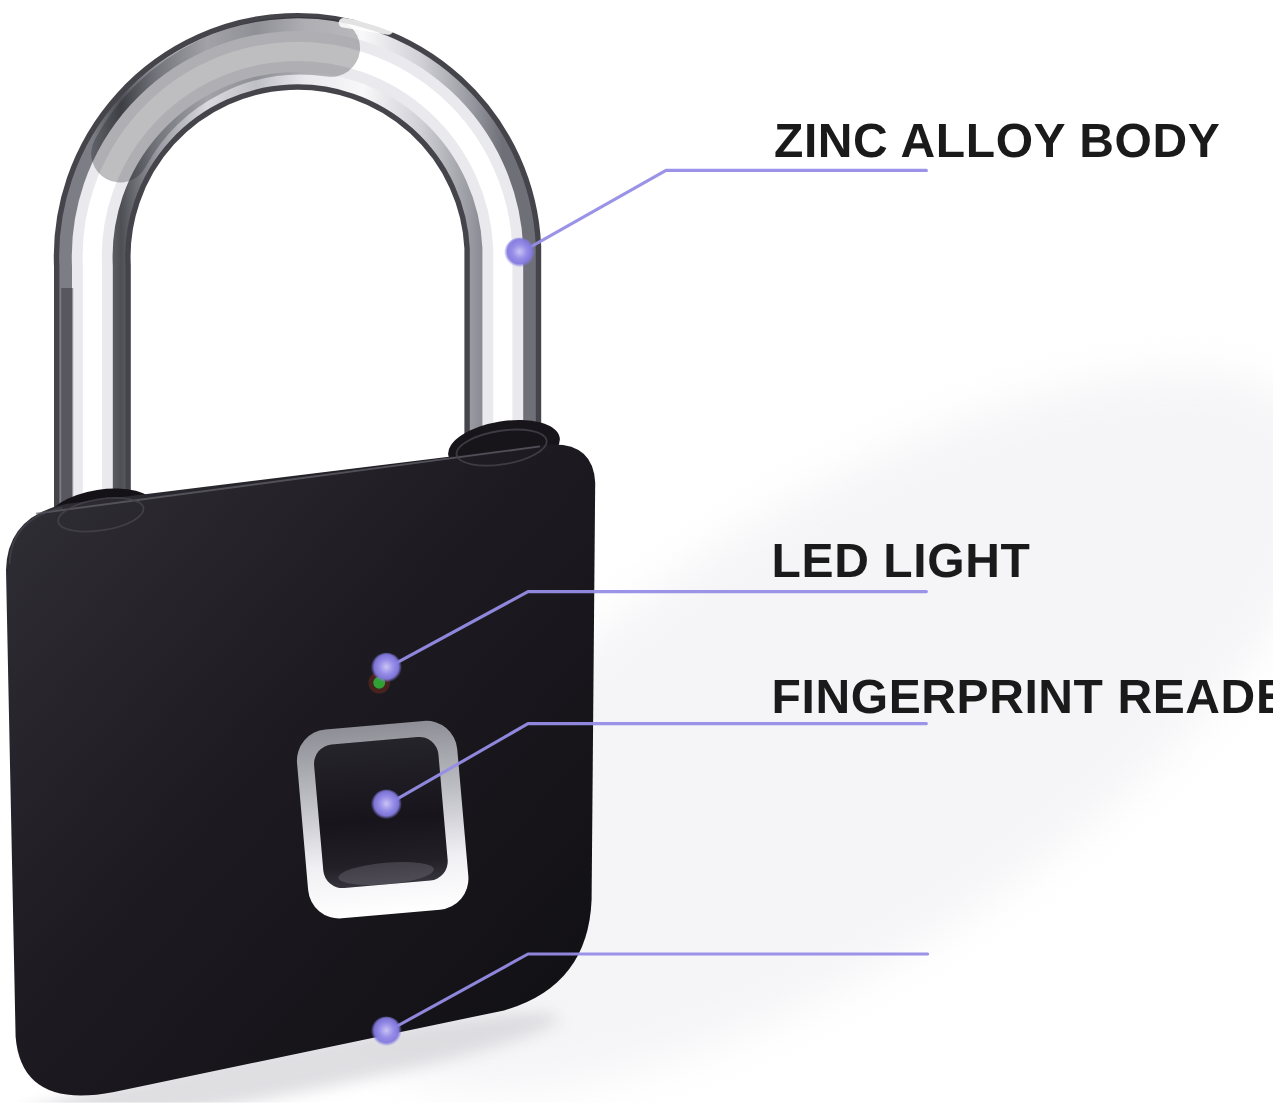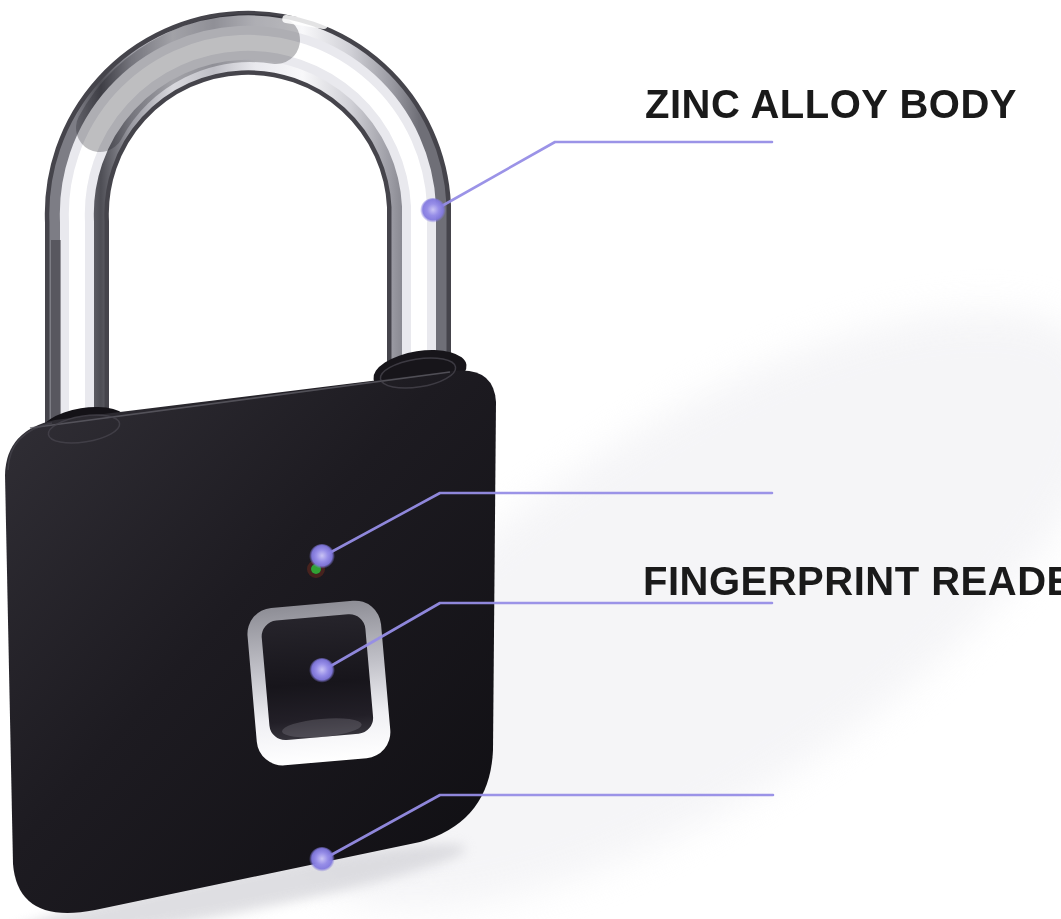--- a/index.html
+++ b/index.html
@@ -124,15 +124,16 @@
       <polyline class="callout" points="322,557 440,493 772,493"></polyline>
       <polyline class="callout" points="322,671 440,603 772,603"></polyline>
       <polyline class="callout" points="322,860 440,795 773,795"></polyline>
       <circle cx="433" cy="211" r="13" fill="url(#dotGrad)"></circle>
       <circle cx="322" cy="557" r="13" fill="url(#dotGrad)"></circle>
       <circle cx="322" cy="671" r="13" fill="url(#dotGrad)"></circle>
       <circle cx="322" cy="860" r="13" fill="url(#dotGrad)"></circle>
     </g>
   </svg>
 
-  <div class="label" style="left:645px;top:84px">ZINC ALLOY BODY</div>
+  <div class="label" style="left:645px;top:98px">ZINC ALLOY BODY</div>
+  <div class="label" style="left:643px;top:448px">LED LIGHT</div>
   <div class="label" style="left:643px;top:561px">FINGERPRINT READER</div>
 </div>
 
 </body></html>

